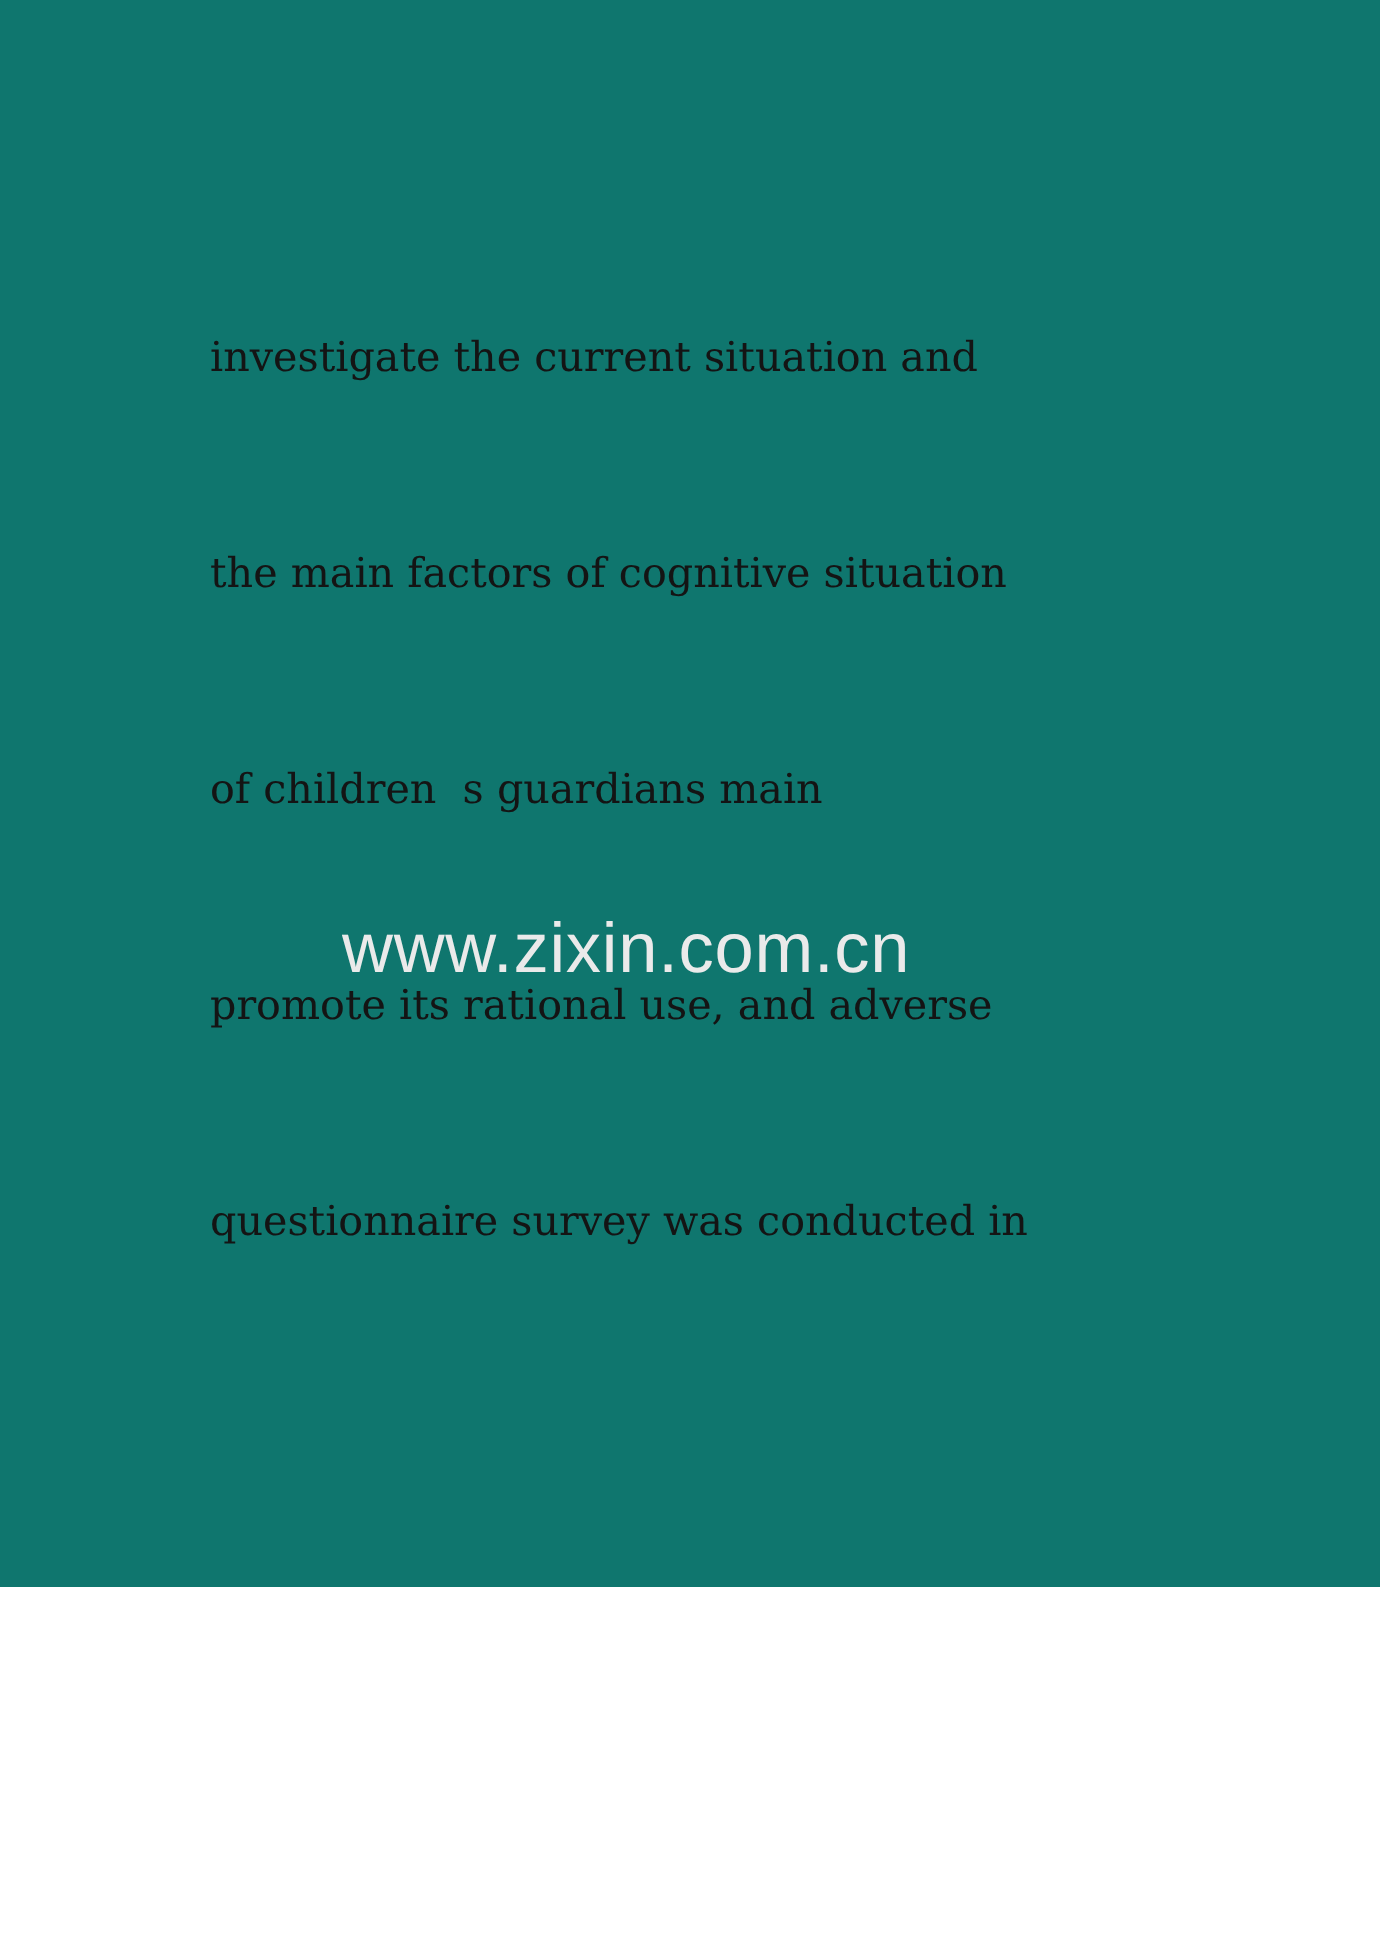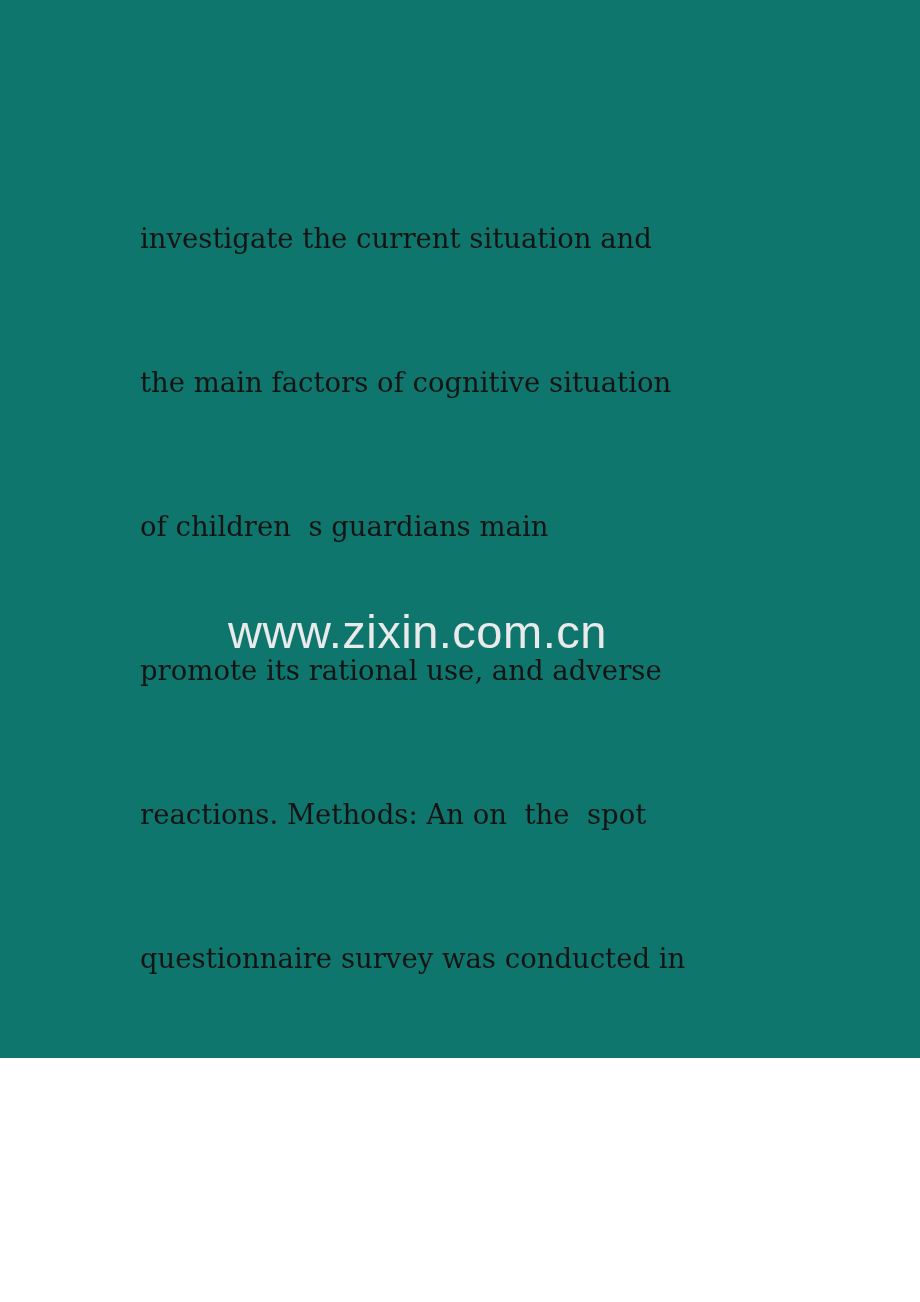--- a/index.html
+++ b/index.html
@@ -59,21 +59,20 @@
 
 <div class="page">
 
   <div class="watermark">www.zixin.com.cn</div>
 
   <div class="abstract-body">
     <span class="abstract-line">investigate the current situation and</span>
     <span class="abstract-line">the main factors of cognitive situation</span>
     <span class="abstract-line">of children  s guardians main</span>
     <span class="abstract-line">promote its rational use, and adverse</span>
-    <span class="abstract-line">reactions. Methods: An on  the  spot</span>
     <span class="abstract-line">questionnaire survey was conducted in</span>
     
     
     
     
     
     
     
     
     

